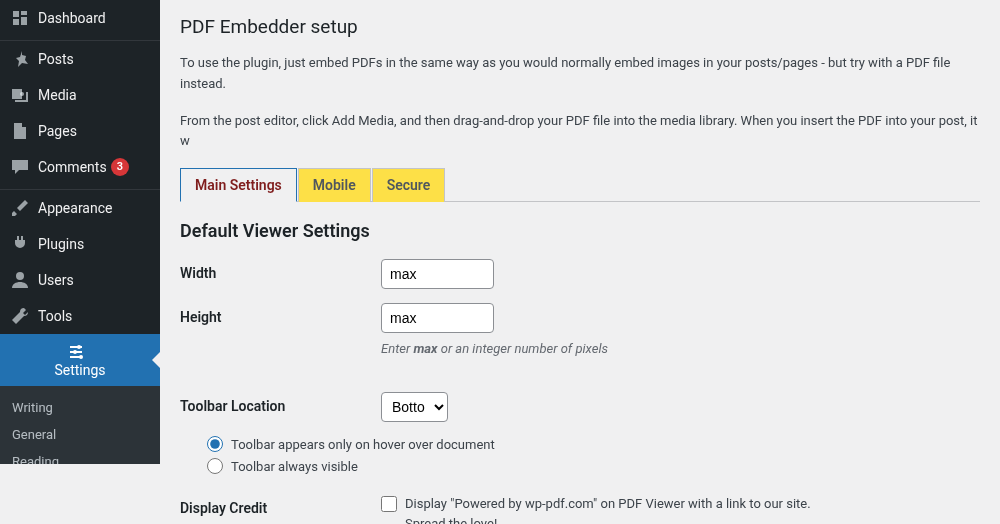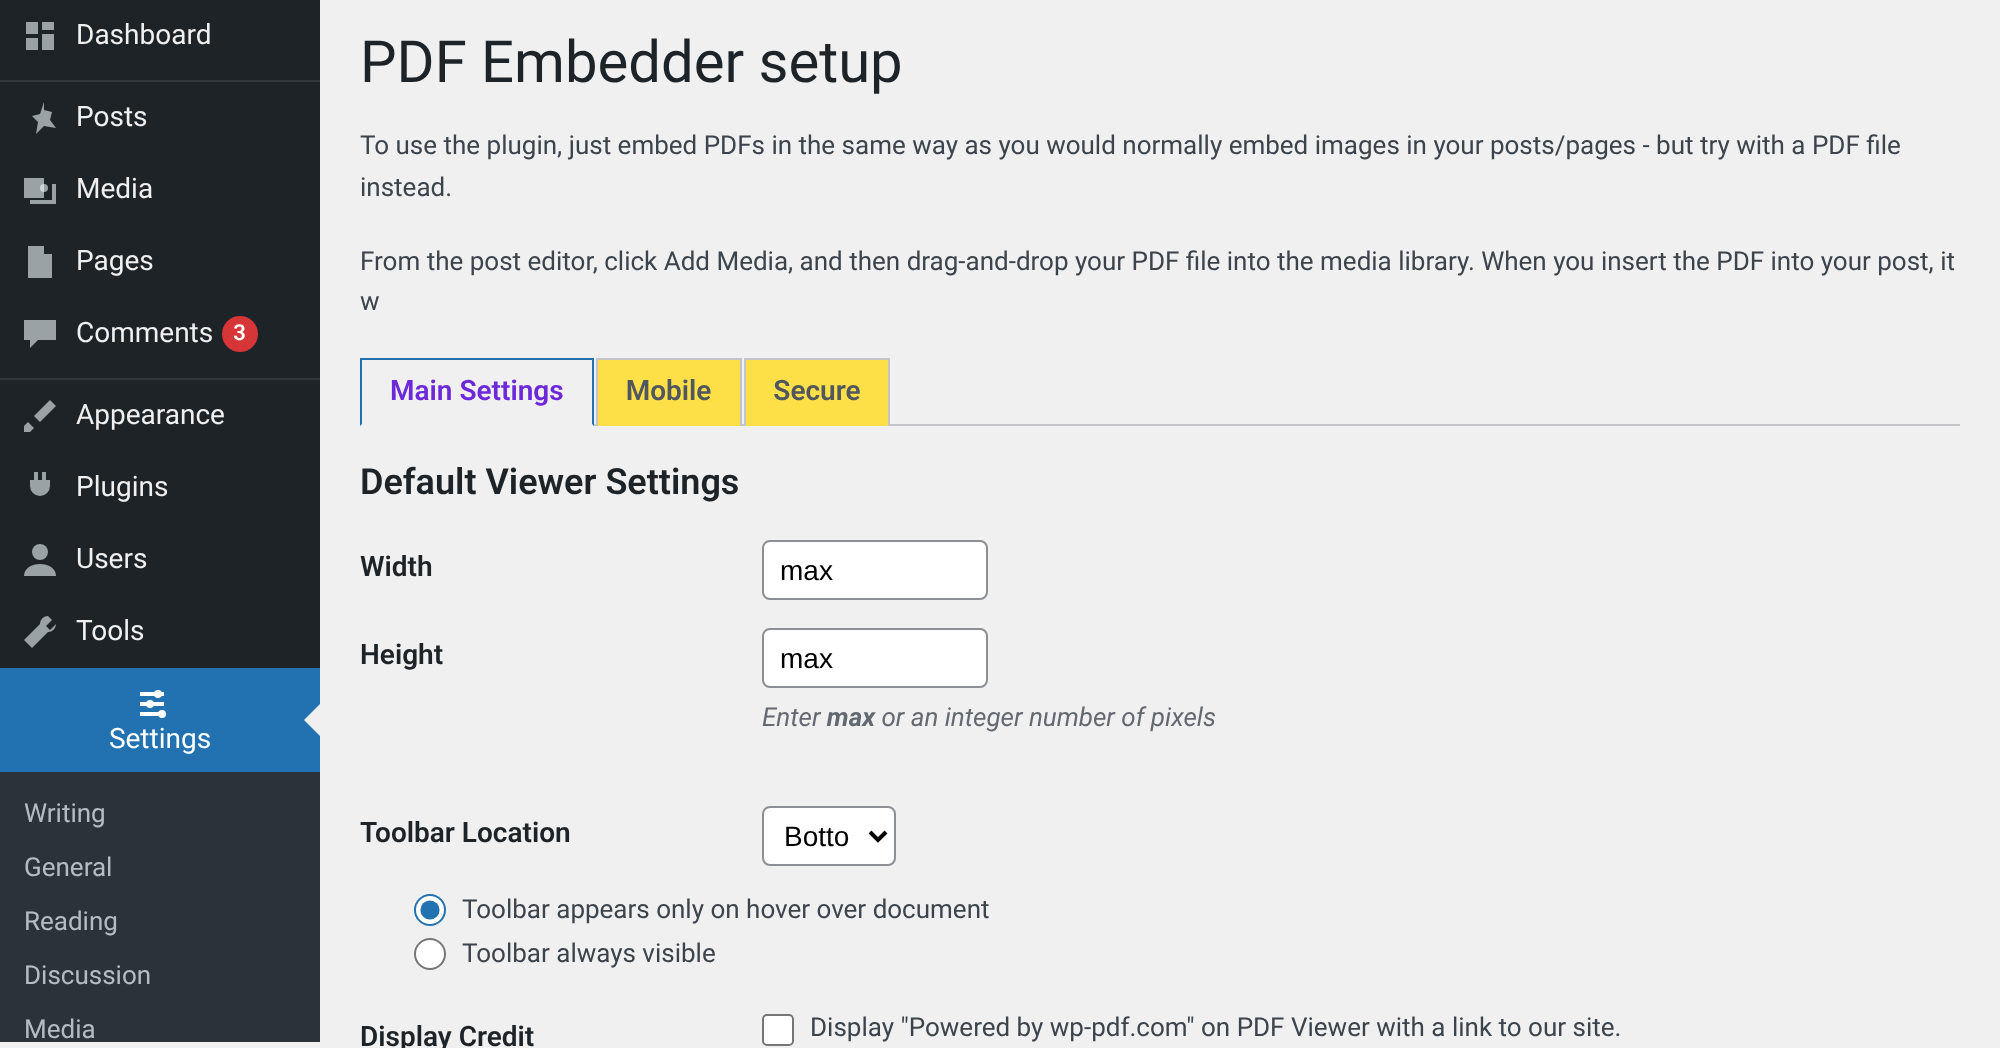--- a/index.html
+++ b/index.html
@@ -1,39 +1,39 @@
 <!DOCTYPE html>
 <html><head>
   <meta charset="utf-8">
   <style>
     * { box-sizing: border-box; margin: 0; padding: 0; }
     body { font-family: -apple-system, BlinkMacSystemFont, "Segoe UI", Roboto, sans-serif; font-size: 13px; color: #3c434a; background: #f0f0f1; width: 1000px; height: 524px; overflow: hidden; display: flex; }
     
     
-    .sidebar { width: 160px; background: #1d2327; color: #f0f0f1; height: 521px; overflow: hidden; flex-shrink: 0; }
+    .sidebar { width: 160px; background: #1d2327; color: #f0f0f1; height: 464px; overflow: hidden; flex-shrink: 0; }
     .menu-item { display: flex; align-items: center; padding: 8px 10px; color: #f0f0f1; font-size: 14px; cursor: pointer; position: relative; }
     .menu-item .icon { width: 20px; height: 20px; margin-right: 8px; display: flex; align-items: center; justify-content: center; flex-shrink: 0; }
     .menu-item .icon svg { width: 20px; height: 20px; fill: rgba(240,246,252,0.6); }
     .menu-item.current { background: #2271b1; color: #fff; flex-direction: column; }
     .menu-item.current .icon svg { fill: #fff; }
     .menu-item.current::after { content: ""; position: absolute; right: 0; top: 50%; transform: translateY(-50%); border: 8px solid transparent; border-right-color: #f0f0f1; }
     .menu-separator { height: 5px; border-bottom: 1px solid #32373c; }
     .badge { background: #d63638; color: #fff; border-radius: 10px; padding: 1px 6px; font-size: 11px; margin-left: 4px; line-height: 1.4; font-weight: 600; display: inline-flex; align-items: center; justify-content: center; min-width: 18px; }
     .submenu { background: #2c3338; padding: 8px 0; }
     .submenu-item { padding: 6px 12px; color: rgba(240,246,252,0.7); font-size: 13px; cursor: pointer; }
     
     
     .main { flex: 1; padding: 10px 20px 20px 20px; overflow: hidden; background: #f0f0f1; }
-    h1 { font-size: 29px; font-weight: 400; color: #1d2327; margin: 5px 0 15px; }
+    h1 { font-size: 19px; font-weight: 400; color: #1d2327; margin: 5px 0 15px; }
     .intro p { font-size: 13px; color: #3c434a; line-height: 1.6; margin-bottom: 16px; }
     
     
     .tabs { border-bottom: 1px solid #c3c4c7; display: flex; margin-bottom: 18px; gap: 1px; }
     .tab { padding: 8px 14px; background: #fde047; border: 1px solid #c3c4c7; border-bottom: none; color: #50575e; font-size: 14px; font-weight: 600; cursor: pointer; margin-bottom: -1px; }
-    .tab.active { background: #f0f0f1; border: 1px solid #2271b1; border-bottom: 1px solid #f0f0f1; color: #6d28d9; }
+    .tab.active { background: #f0f0f1; border: 1px solid #2271b1; border-bottom: 1px solid #f0f0f1; color: #7f1d1d; }
     
     h2 { font-size: 18px; font-weight: 600; color: #1d2327; margin-bottom: 18px; }
     
     
     .form-row { display: flex; margin-bottom: 14px; align-items: flex-start; }
     .form-label { width: 174px; font-weight: 600; font-size: 14px; color: #1d2327; padding-top: 6px; }
     .form-field { flex: 1; padding-left: 27px; }
     .text-input { border: 1px solid #8c8f94; border-radius: 4px; padding: 4px 8px; font-size: 14px; width: 113px; height: 30px; background: #fff; }
     .select-input { border: 1px solid #8c8f94; border-radius: 4px; padding: 4px 6px; font-size: 14px; width: 67px; height: 30px; background: #fff; }
     .hint { font-style: italic; font-size: 13px; color: #646970; margin-top: 8px; }

